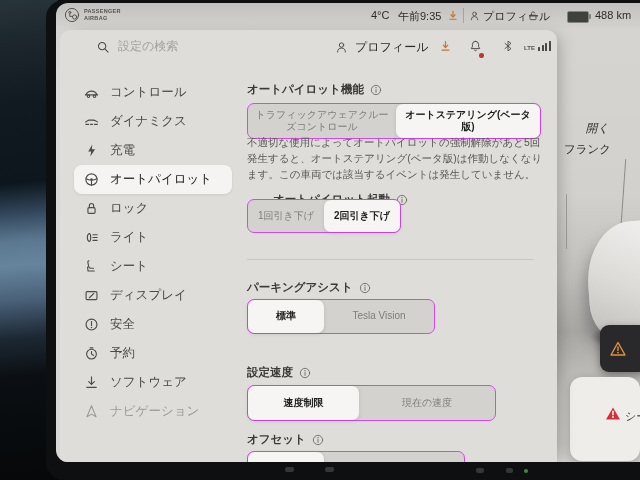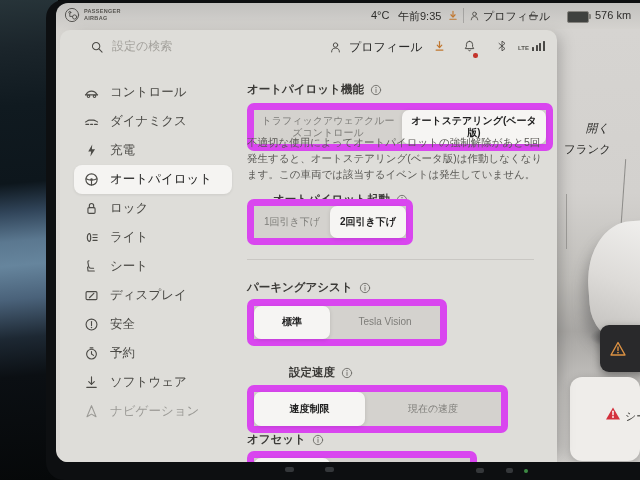--- a/index.html
+++ b/index.html
@@ -40,21 +40,21 @@
     background:radial-gradient(closest-side,rgba(35,35,38,.55),rgba(35,35,38,0) 72%);}
   .toast{position:absolute;left:45px;top:296px;width:45px;height:47px;background:#29292b;border-radius:9px 0 0 9px;
     box-shadow:0 3px 8px rgba(0,0,0,.4);display:flex;align-items:center;padding-left:9px;box-sizing:border-box;}
   .alertcard{position:absolute;left:15px;top:348px;width:70px;height:84px;background:#efedea;border-radius:12px;
     box-shadow:0 2px 10px rgba(0,0,0,.22);overflow:hidden;}
   .alertcard .txt{position:absolute;left:55px;top:32px;font-size:11px;color:#3c3b38;white-space:nowrap;}
 
   
   .panel{position:absolute;left:4px;top:27px;width:497px;bottom:0;background:#deddd9;border-radius:10px 10px 0 0;
     box-shadow:8px 0 16px -6px rgba(0,0,0,.25);overflow:hidden;}
-  .phead{position:absolute;top:0;left:8px;right:0;height:36px;}
+  .phead{position:absolute;top:0;left:14px;right:0;height:36px;}
   .ph{position:absolute;white-space:nowrap;}
   .search-ph{font-size:12px;color:#a3a19c;}
   .profile-lbl{font-size:12px;font-weight:500;color:#2b2b2a;}
   .reddot{position:absolute;width:4.5px;height:4.5px;border-radius:50%;background:#c4342c;}
   .netgrp{display:flex;align-items:flex-end;gap:1.5px;}
   .netgrp i{display:block;width:2px;background:#4a4946;border-radius:.5px;}
   .net-lbl{font-size:6px;color:#55544f;margin-right:2px;font-weight:600;}
 
   
   .sidebar{position:absolute;left:14px;top:48px;width:158px;}
@@ -62,21 +62,21 @@
     font-size:12.5px;color:#4b4a46;cursor:pointer;box-sizing:border-box;}
   .side-item .ic{flex:none;display:flex;}
   .side-item.selected{background:#f5f4f2;color:#242423;font-weight:500;box-shadow:0 1px 3px rgba(0,0,0,.08);}
   .side-item.faded{opacity:.45;}
 
   
   .content{position:absolute;left:187px;top:0;right:4px;bottom:0;}
   .sec-title{position:absolute;display:flex;align-items:center;gap:6px;font-size:11.5px;font-weight:600;color:#3b3a37;white-space:nowrap;}
   .note{position:absolute;width:302px;font-size:10.5px;line-height:1.5;color:#5a5955;}
   .divider{position:absolute;left:0;width:287px;height:1px;background:#c9c7c3;}
-  .seg{position:absolute;display:grid;grid-auto-flow:column;background:#d4d2ce;border:7px solid #d946ef;border-radius:7px;}
+  .seg{position:absolute;display:grid;grid-auto-flow:column;background:#d4d2ce;border:1px solid #d946ef;border-radius:7px;}
   .seg-btn{display:flex;align-items:center;justify-content:center;text-align:center;font-size:10px;line-height:1.25;
     color:#7e7d79;background:transparent;border:0;padding:2px 5px;font-family:inherit;border-radius:7px;cursor:pointer;}
   .seg-btn.sel{background:#f6f5f3;color:#1f1f1f;font-weight:600;box-shadow:0 1px 4px rgba(0,0,0,.12);}
 
   svg.st{stroke:#4c4b47;fill:none;stroke-width:1.2;stroke-linecap:round;stroke-linejoin:round;}
   svg.or{stroke:#c0772f;fill:none;stroke-width:1.5;stroke-linecap:round;stroke-linejoin:round;}
 </style>
 </head>
 <body>
 
@@ -117,21 +117,21 @@
       <svg class="sb st" style="left:413px;top:7px;" width="11" height="12" viewBox="0 0 16 16">
         <circle cx="8" cy="5" r="2.7"></circle>
           <path d="M3.2 13.5 a4.8 4.8 0 0 1 9.6 0"></path>
       </svg>
       <span class="sb" style="left:427px;top:6px;">プロフィール</span>
       <svg class="sb st" style="left:471px;top:6px;" width="12" height="13" viewBox="0 0 16 16">
         <rect x="4" y="7.5" width="8" height="6" rx="1"></rect>
           <path d="M6 7.5 V5.4 a2.3 2.3 0 0 1 4.4-.9"></path>
       </svg>
       <div class="sb batt" style="left:511px;top:8px;"></div>
-      <span class="sb" style="left:539px;top:6px;font-weight:500;">576 km</span>
+      <span class="sb" style="left:539px;top:6px;font-weight:500;">488 km</span>
     </div>
 
     <div class="carview">
       <span class="cv-label" style="right:31px;top:92px;font-style:italic;">開く</span>
       <span class="cv-label" style="right:29px;top:113px;">フランク</span>
       <div class="callout" style="left:67px;top:130px;height:92px;transform:rotate(4deg);"></div>
       <div class="callout" style="left:11px;top:165px;height:55px;opacity:.7;"></div>
       <div class="carblob"></div>
       <div class="carshadow"></div>
       <div class="toast">
@@ -347,21 +347,21 @@
               <circle cx="8" cy="8" r="6.2"></circle>
               <path d="M8 7.3 V11.2"></path>
               <circle cx="8" cy="4.9" r=".9" fill="#6d6c68" stroke="none"></circle>
             </svg>
         </div>
         <div class="seg" style="top:269px;height:33px;grid-template-columns:76px 110px;">
           <button class="seg-btn sel">標準</button>
           <button class="seg-btn">Tesla Vision</button>
         </div>
 
-        <div class="sec-title" style="top:335px;margin-left:42px;">
+        <div class="sec-title" style="top:335px;">
           <span>設定速度</span>
           <svg class="st" width="12" height="12" viewBox="0 0 16 16" style="stroke:#6d6c68;">
               <circle cx="8" cy="8" r="6.2"></circle>
               <path d="M8 7.3 V11.2"></path>
               <circle cx="8" cy="4.9" r=".9" fill="#6d6c68" stroke="none"></circle>
             </svg>
         </div>
         <div class="seg" style="top:355px;height:34px;grid-template-columns:111px 136px;">
           <button class="seg-btn sel">速度制限</button>
           <button class="seg-btn">現在の速度</button>

